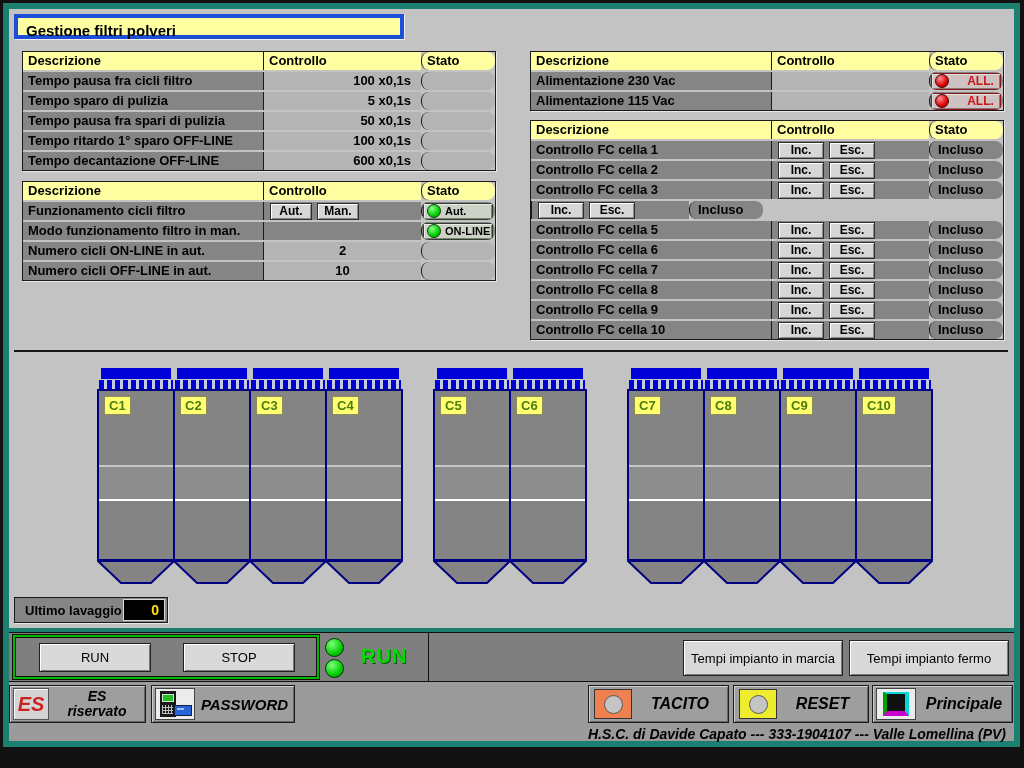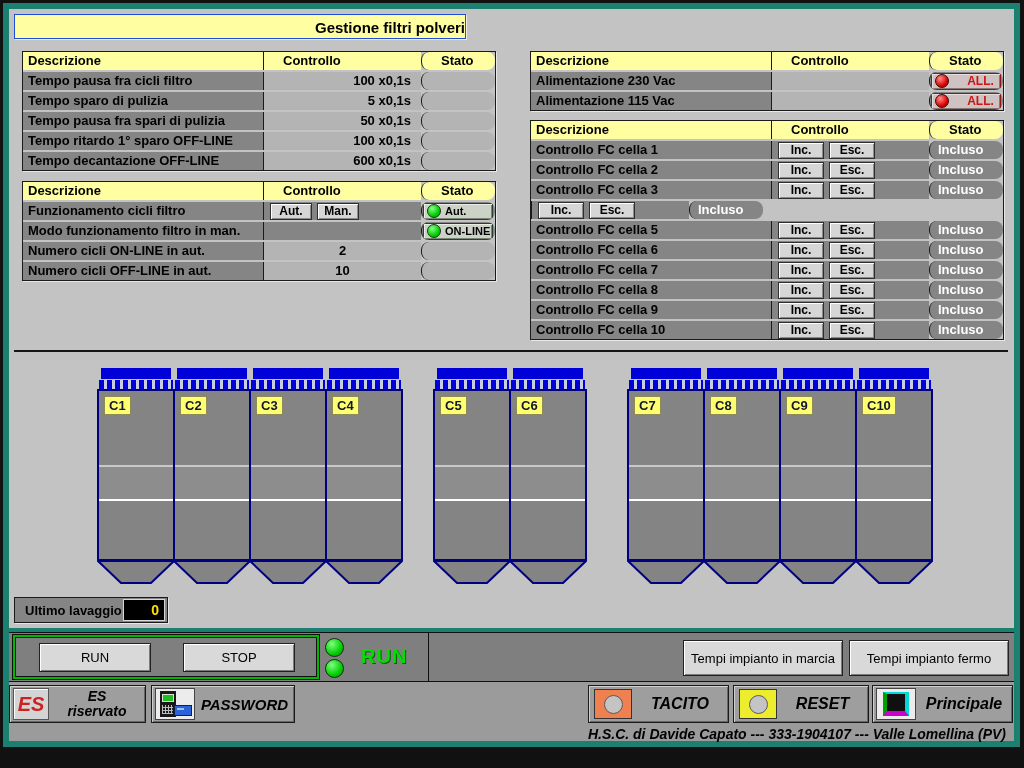--- a/index.html
+++ b/index.html
@@ -2,66 +2,66 @@
 <html><head>
 <meta charset="utf-8">
 <style>
   html,body{margin:0;padding:0;background:#1a1a1a;font-family:"Liberation Sans",sans-serif;}
   .page{position:relative;width:1024px;height:768px;background:#111;overflow:hidden;}
   .screen{position:absolute;left:3px;top:3px;width:1017px;height:744px;box-sizing:border-box;
           border:6px solid #1b8070;background:#c3c3c3;}
   .abs{position:absolute;}
 
   
-  .titlebar{left:5px;top:5px;width:452px;height:25px;background:#ffffa2;border:1px solid #1d4ed8;
+  .titlebar{left:5px;top:5px;width:390px;height:25px;background:#ffffa2;border:4px solid #1d4ed8;
             box-shadow:1px 1px 0 #eee;font-weight:bold;font-size:15px;color:#000;
-            line-height:25px;padding-left:8px;box-sizing:border-box;text-align:right;}
+            line-height:25px;padding-left:8px;box-sizing:border-box;}
 
   
   .tbl{border:1px solid #1a1a1a;box-shadow:1px 1px 0 #e8e8e8;width:472px;box-sizing:content-box;}
   .trow{display:flex;height:18px;margin-bottom:2px;}
   .trow:last-child{margin-bottom:0;}
   .c{box-sizing:border-box;height:18px;line-height:18px;font-size:13px;font-weight:bold;color:#000;
      overflow:hidden;white-space:nowrap;}
   .c.desc{width:240px;padding-left:5px;}
   .c.ctrl{width:158px;border-left:1px solid #1a1a1a;}
   .c.stato{width:74px;border-left:1px solid #1a1a1a;border-radius:8px;}
-  .hd{background:#ffffa2;padding-left:19px;}
+  .hd{background:#ffffa2;padding-left:5px;}
   .dark{background:#858585;}
   .light{background:#b4b4b4;}
   .num-r{text-align:right;padding-right:10px;}
   .num-c{text-align:center;}
   .btncell{display:flex;align-items:center;gap:5px;padding-left:6px;}
   .pbtn{height:17px;min-width:46px;background:#d6d6d6;border:1px solid #2e2e2e;box-sizing:border-box;
         box-shadow:inset 1px 1px 0 #fff,inset -1px -1px 0 #8a8a8a;font-size:12px;font-weight:bold;
         display:flex;align-items:center;justify-content:center;line-height:15px;cursor:default;}
   .pbtn.sm{min-width:42px;}
   .stcell{display:flex;align-items:center;padding-left:1px;}
   .stbtn{display:flex;align-items:center;gap:4px;height:17px;width:70px;background:#ccd2c6;
          border:1px solid #2e3e2e;box-sizing:border-box;box-shadow:inset 1px 1px 0 #e8eee4,inset -1px -1px 0 #788474;
          font-size:11px;font-weight:bold;padding:0 3px;}
   .stbtn.all{background:#cfc2c2;border-color:#8a1a1a;box-shadow:inset 1px 1px 0 #e8dcdc,inset -1px -1px 0 #8a7474;
              color:#cc1616;font-size:12px;gap:15px;}
   .stbtn.all .lbl{flex:1;text-align:center;}
   .led{width:12px;height:12px;border-radius:50%;flex:0 0 auto;}
   .led.green{background:radial-gradient(circle at 35% 30%,#86ff86,#00cc00 62%,#009100);border:1px solid #103c10;}
   .led.red{background:radial-gradient(circle at 35% 30%,#ff9090,#dd0000 62%,#8e0000);border:1px solid #3c0808;}
-  .incluso{color:#ffffff;padding-left:8px;}
+  .incluso{color:#000000;padding-left:8px;}
 
   
   .hline{left:5px;top:341px;width:994px;height:2px;background:#161616;}
   .silo-group{position:absolute;top:359px;display:flex;}
   .silo{width:78px;flex:0 0 auto;}
   .silo + .silo{margin-left:-2px;}
   .silo-cap{height:11px;margin:0 4px 1px 4px;background:#0000d8;}
   .silo-teeth{height:9px;margin:0 2px;
       background:repeating-linear-gradient(90deg,#0000d8 0 5px,#c9cde0 5px 8px);}
   .silo-body{position:relative;height:172px;background:#848484;border:2px solid #000080;box-sizing:border-box;}
   .silo-tag{position:absolute;left:5px;top:5px;background:#ffff70;border:1px solid #8a8a5a;
-            font-size:13px;font-weight:bold;color:#0f172a;padding:2px 4px;line-height:13px;}
+            font-size:13px;font-weight:bold;color:#4d7c0f;padding:2px 4px;line-height:13px;}
   .silo-band{position:absolute;left:0;right:0;top:74px;height:36px;box-sizing:border-box;
              background:#8d8d8d;border-top:2px solid #c8c8c8;border-bottom:2px solid #ffffff;}
   .silo-hopper{display:block;margin-top:-1px;}
 
   
   .ultimo{left:5px;top:588px;width:154px;height:26px;background:#858585;border:1px solid #1a1a1a;
           box-shadow:1px 1px 0 #e8e8e8;display:flex;align-items:center;box-sizing:border-box;}
   .ultimo .lab{flex:1;font-size:13px;font-weight:bold;color:#000;padding-left:10px;}
   .ultimo .dispval{width:40px;height:20px;margin-right:3px;background:#000;color:#ffe000;font-size:14px;
           font-weight:bold;text-align:right;line-height:20px;padding-right:5px;box-sizing:border-box;

